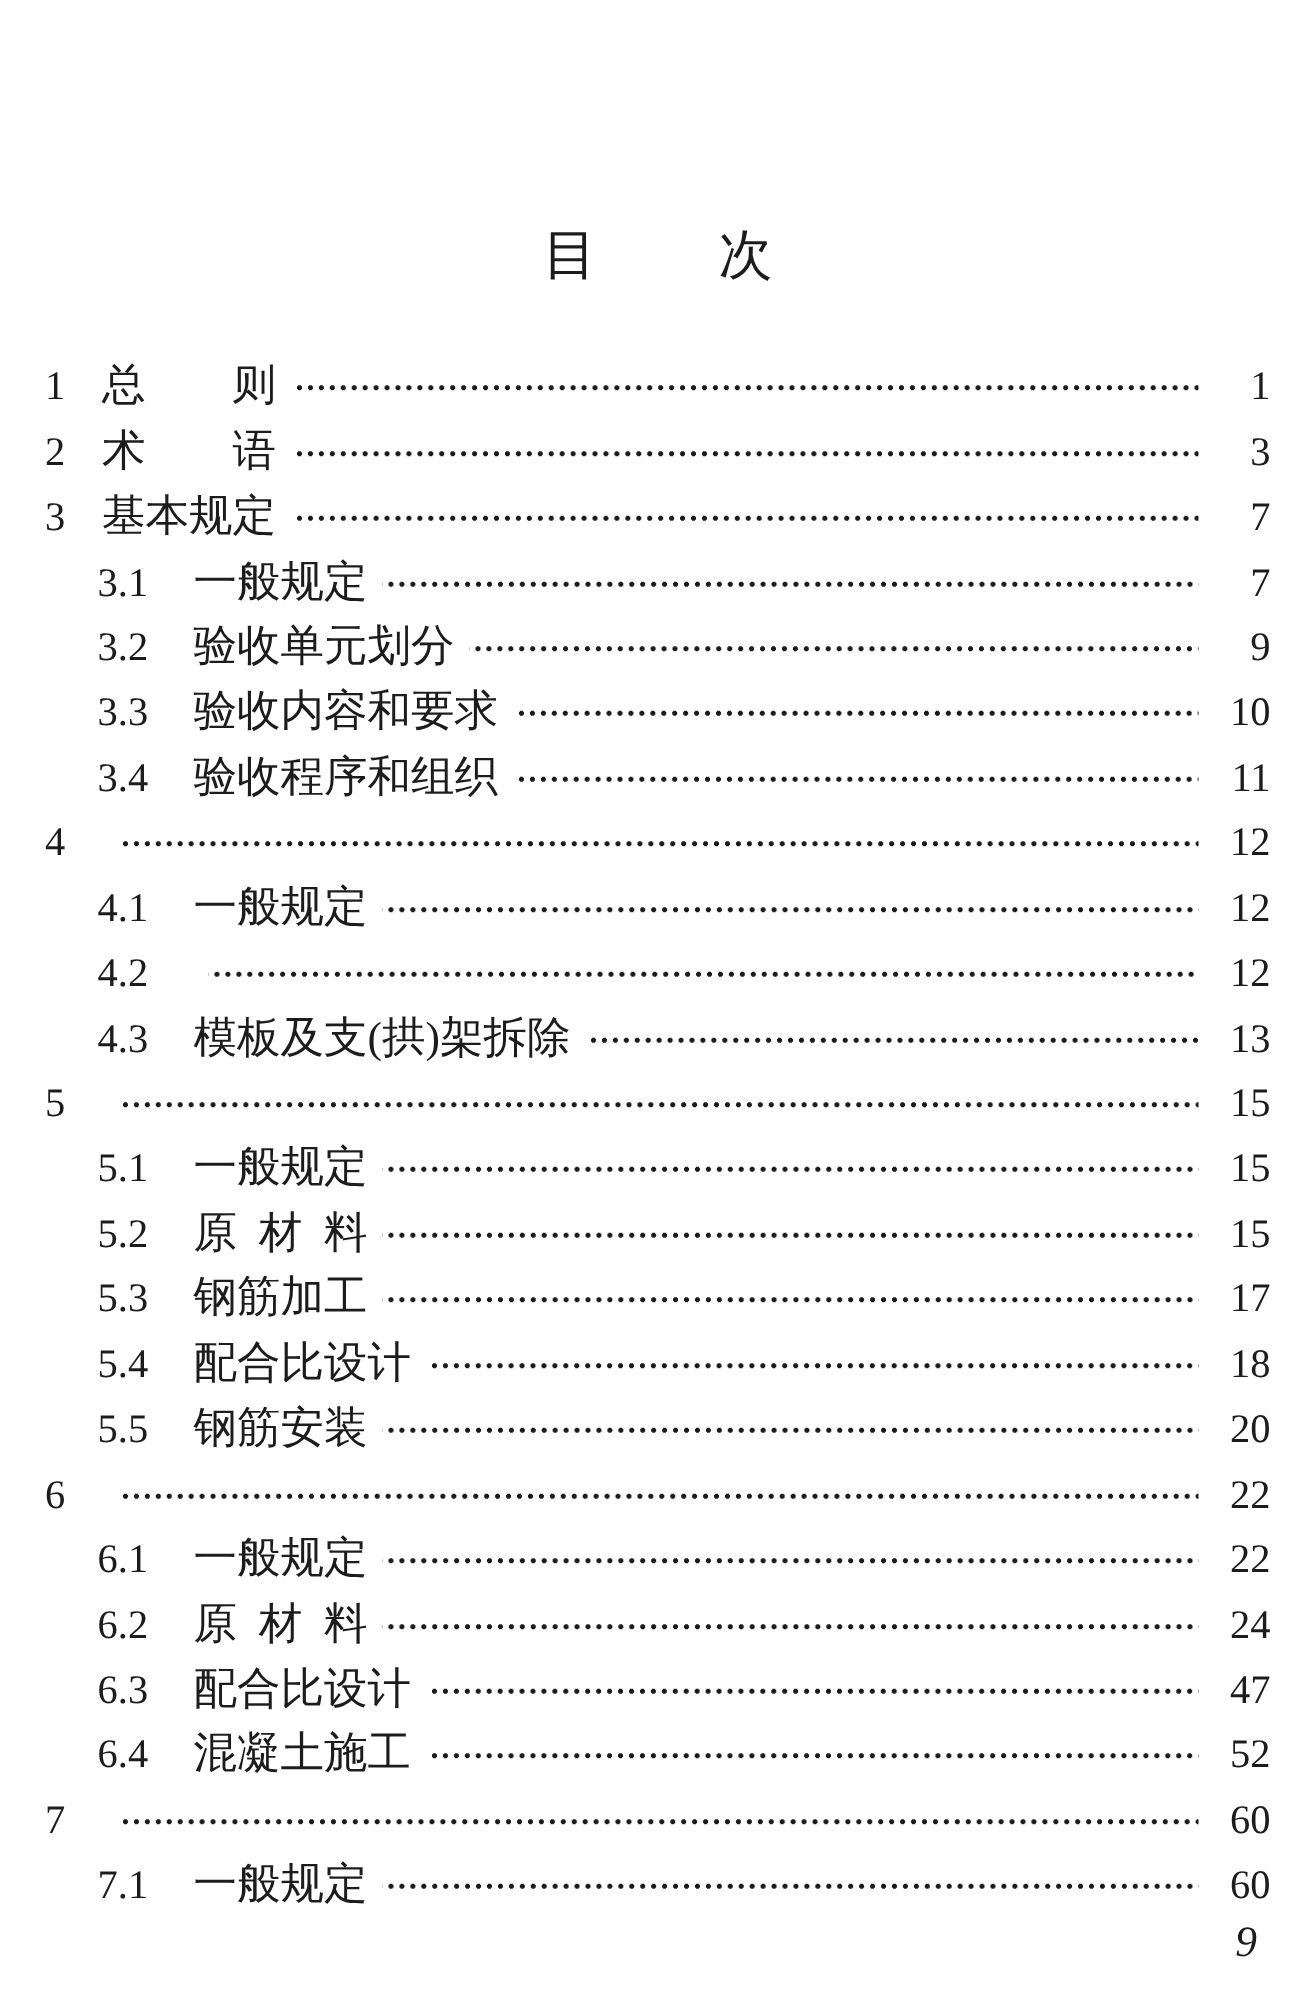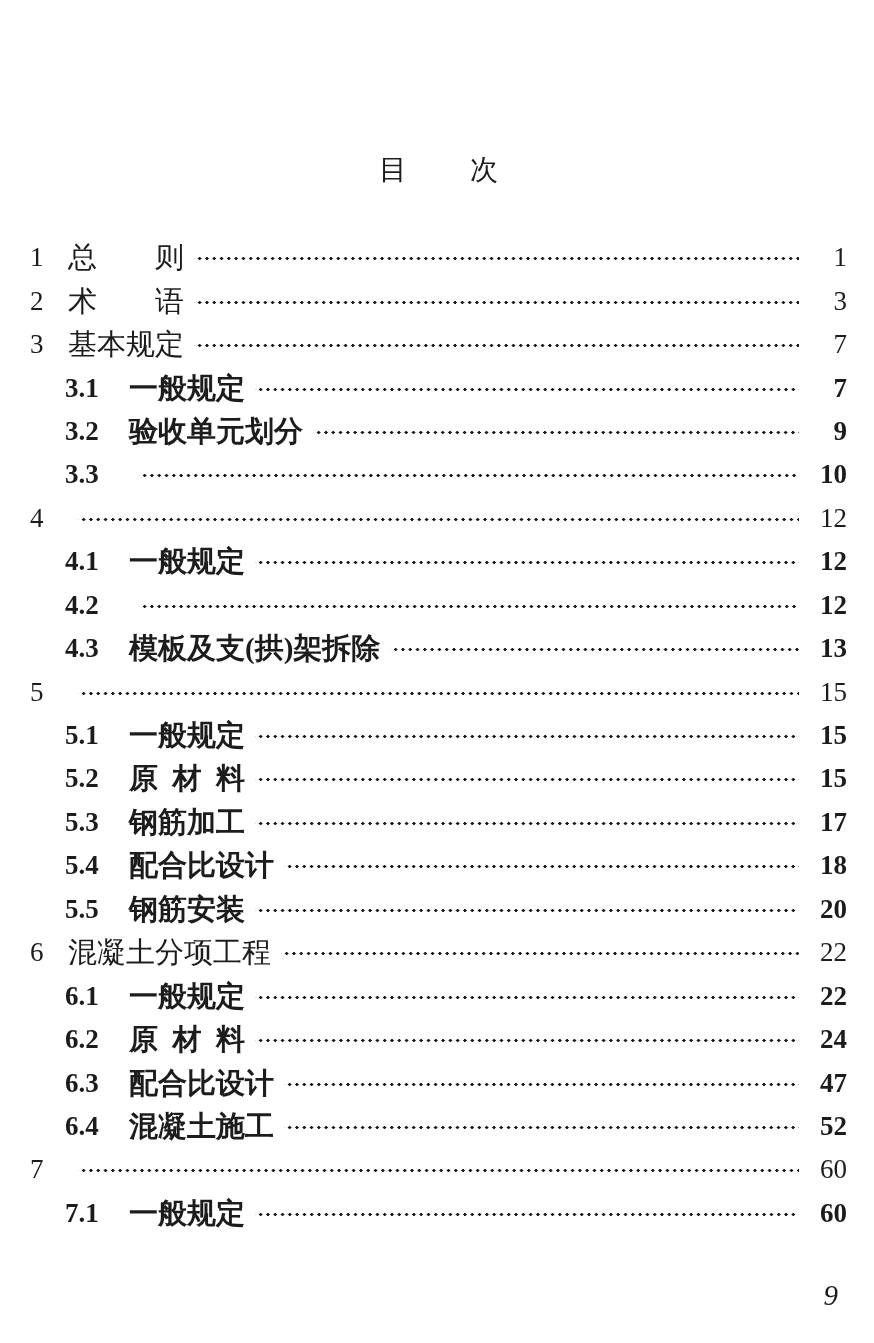--- a/index.html
+++ b/index.html
@@ -17,42 +17,42 @@
   }
   .sheet {
     position: absolute;
     inset: 0;
     padding: 0 27px 0 30px;
     box-sizing: border-box;
   }
   .doc-title {
     margin: 150px 0 0 0;
     text-align: center;
-    font-size: 28px;
+    font-size: 36px;
     line-height: 40px;
     font-weight: 400;
     white-space: pre;
     font-family: Liberation Serif, serif;
   }
   .toc {
     margin-top: 46px;
   }
   .row {
     display: flex;
     align-items: center;
     height: 43.45px;
     font-size: 29px;
     line-height: 1;
   }
   .row .num {
     flex: 0 0 auto;
     font-size: 27px;
   }
   .lvl1 .num { width: 38px; }
-  .lvl2 { padding-left: 35px; font-weight: bold; }
+  .lvl2 { padding-left: 35px; }
   .lvl2 .num { width: 64px; }
   .title {
     flex: 0 0 auto;
     white-space: pre;
   }
   .leader {
     flex: 1 1 auto;
     height: 43px;
     margin: 0 12px 0 10px;
     background-image: radial-gradient(circle, #1a1a1a 1.5px, rgba(0,0,0,0) 1.7px);
@@ -111,24 +111,31 @@
 
   <div class="row lvl2">
     <span class="num">3.2</span>
     <span class="title">验收单元划分</span>
     <span class="leader"></span>
     <span class="pg">9</span>
   </div>
 
   <div class="row lvl2">
     <span class="num">3.3</span>
+    <span class="title">验收内容和要求</span>
     <span class="leader"></span>
     <span class="pg">10</span>
   </div>
 
+  <div class="row lvl2">
+    <span class="num">3.4</span>
+    <span class="title">验收程序和组织</span>
+    <span class="leader"></span>
+    <span class="pg">11</span>
+  </div>
 
   <div class="row lvl1">
     <span class="num">4</span>
     <span class="leader"></span>
     <span class="pg">12</span>
   </div>
 
   <div class="row lvl2">
     <span class="num">4.1</span>
     <span class="title">一般规定</span>
@@ -185,21 +192,20 @@
 
   <div class="row lvl2">
     <span class="num">5.5</span>
     <span class="title">钢筋安装</span>
     <span class="leader"></span>
     <span class="pg">20</span>
   </div>
 
   <div class="row lvl1">
     <span class="num">6</span>
-    <span class="title">混凝土分项工程</span>
     <span class="leader"></span>
     <span class="pg">22</span>
   </div>
 
   <div class="row lvl2">
     <span class="num">6.1</span>
     <span class="title">一般规定</span>
     <span class="leader"></span>
     <span class="pg">22</span>
   </div>

